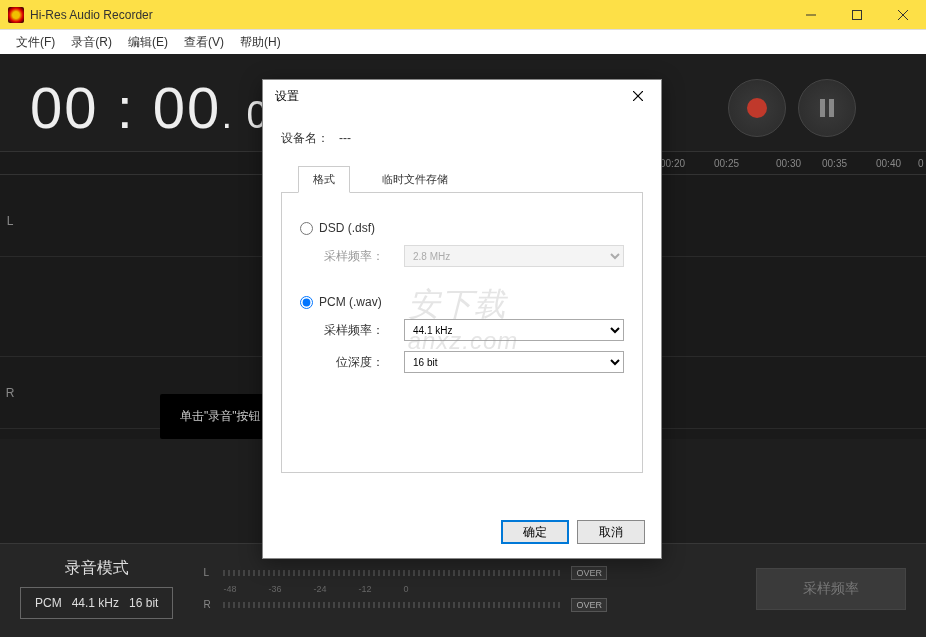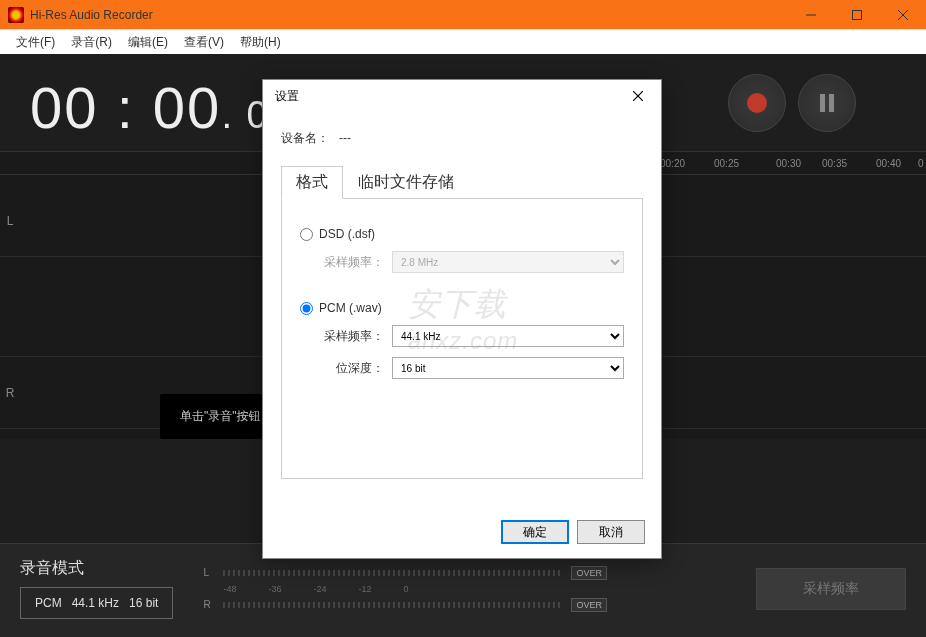--- a/index.html
+++ b/index.html
@@ -1,72 +1,72 @@
 <!DOCTYPE html>
 <html><head>
 <meta charset="utf-8">
 <style>
 * { margin: 0; padding: 0; box-sizing: border-box; font-family: "Microsoft YaHei", "Segoe UI", sans-serif; }
 body { width: 926px; height: 637px; background: #2a2a2a; overflow: hidden; position: relative; }
 
-.titlebar { height: 30px; background: #f97316; display: flex; align-items: center; padding: 0 0 0 8px; border-bottom: 1px solid #ddd; }
+.titlebar { height: 30px; background: #fde047; display: flex; align-items: center; padding: 0 0 0 8px; border-bottom: 1px solid #ddd; }
 .titlebar .app-icon { width: 16px; height: 16px; background: radial-gradient(circle, #f0c000 30%, #d00 60%, #000 100%); border-radius: 2px; margin-right: 6px; }
 .titlebar .title { font-size: 12px; color: #333; flex: 1; }
 .titlebar .win-controls { display: flex; }
 .titlebar .win-btn { width: 46px; height: 30px; display: flex; align-items: center; justify-content: center; cursor: pointer; }
 .titlebar .win-btn svg { width: 10px; height: 10px; }
 
 .menubar { height: 24px; background: #fff; display: flex; align-items: center; padding: 0 8px; font-size: 12px; color: #333; }
 .menubar .menu-item { padding: 2px 8px; cursor: pointer; }
 
 .main-area { background: #1e1e1e; height: calc(637px - 54px); position: relative; }
 
-.timer-row { display: flex; align-items: flex-start; padding: 20px 30px 10px; }
+.timer-row { display: flex; align-items: center; padding: 20px 30px 10px; }
 .timer { font-size: 58px; font-weight: 200; color: #eee; letter-spacing: 2px; font-family: "Segoe UI Light", sans-serif; }
 .timer .frac { font-size: 38px; }
 .rec-controls { margin-left: auto; display: flex; gap: 12px; margin-right: 40px; }
 .rec-btn { width: 58px; height: 58px; border-radius: 50%; background: radial-gradient(circle, #3a3a3a, #2a2a2a); border: 1px solid #444; display: flex; align-items: center; justify-content: center; cursor: pointer; }
 .rec-btn .rec-dot { width: 20px; height: 20px; border-radius: 50%; background: #c0392b; }
 .rec-btn .pause-bars { display: flex; gap: 4px; }
 .rec-btn .pause-bars span { width: 5px; height: 18px; background: #888; }
 
 .ruler { height: 24px; background: #1a1a1a; border-top: 1px solid #333; border-bottom: 1px solid #333; display: flex; align-items: center; padding: 0 20px; font-size: 10px; color: #888; position: relative; }
 .ruler .tick { position: absolute; }
 
 .waveform { background: #1a1a1a; padding: 10px 0; }
 .channel { height: 72px; border-bottom: 1px solid #2a2a2a; display: flex; align-items: center; }
 .channel-label { width: 20px; color: #888; font-size: 12px; text-align: center; }
 
 .hint-box { position: absolute; left: 160px; top: 340px; background: #000; color: #ccc; padding: 14px 20px; font-size: 12px; border-radius: 2px; }
 
 .footer { position: absolute; bottom: 0; left: 0; right: 0; background: #262626; padding: 14px 20px 18px; border-top: 1px solid #383838; display: flex; align-items: center; }
-.rec-mode-label { color: #ddd; font-size: 16px; margin-bottom: 8px; }
+.rec-mode-label { color: #ddd; font-size: 16px; margin-bottom: 8px; text-align: center; }
 .mode-box { border: 1px solid #666; padding: 8px 14px; color: #ddd; font-size: 12px; display: inline-flex; gap: 10px; }
 .meter-area { margin-left: 30px; flex: 1; }
 .meter-row { display: flex; align-items: center; gap: 8px; font-size: 10px; color: #888; margin: 2px 0; }
 .meter-row .ch { width: 12px; }
 .meter-track { flex: 1; height: 6px; background: repeating-linear-gradient(90deg, #444 0 2px, transparent 2px 5px); max-width: 340px; }
 .meter-scale { display: flex; gap: 32px; font-size: 9px; color: #666; margin-left: 20px; padding: 2px 0; }
 .over-badge { background: #333; color: #aaa; font-size: 9px; padding: 1px 4px; border: 1px solid #555; }
 .done-btn { width: 150px; height: 42px; background: #3a3a3a; color: #777; border: 1px solid #444; font-size: 14px; margin-left: auto; display: flex; align-items: center; justify-content: center; }
 
 
 .dialog { position: absolute; left: 262px; top: 79px; width: 400px; height: 480px; background: #fff; border: 1px solid #888; box-shadow: 0 4px 20px rgba(0,0,0,0.4); z-index: 100; display: flex; flex-direction: column; }
 .dialog-title { height: 32px; display: flex; align-items: center; padding: 0 8px 0 12px; font-size: 12px; }
 .dialog-title span { flex: 1; }
 .dialog-close { width: 30px; height: 24px; display: flex; align-items: center; justify-content: center; cursor: pointer; }
 .dialog-body { flex: 1; padding: 12px 18px; font-size: 12px; color: #333; }
 .device-row { padding: 6px 0 18px; }
 .tabs { display: flex; border-bottom: 1px solid #ccc; }
-.tab { padding: 5px 14px; border: 1px solid transparent; cursor: pointer; font-size: 16px; position: relative; top: 1px; }
+.tab { padding: 5px 14px; border: 1px solid transparent; cursor: pointer; font-size: 11px; position: relative; top: 1px; margin-left: 17px; }
 .tab.active { border: 1px solid #ccc; border-bottom: 1px solid #fff; background: #fff; }
 .tab-content { border: 1px solid #ccc; border-top: none; padding: 22px 18px; min-height: 280px; }
 .radio-row { display: flex; align-items: center; gap: 6px; margin: 6px 0; font-size: 12px; }
 .radio-row input { width: 13px; height: 13px; }
-.field-row { display: flex; align-items: center; margin: 10px 0 10px 24px; gap: 8px; }
+.field-row { display: flex; align-items: center; margin: 10px 0 10px 24px; gap: 20px; }
 .field-row label { width: 60px; text-align: right; font-size: 12px; }
 .field-row label.disabled { color: #9a9a9a; }
 .field-row select { flex: 1; height: 22px; font-size: 10px; border: 1px solid #aaa; padding: 0 4px; background: #fff; }
 .field-row select:disabled { background: #f0f0f0; color: #888; border-color: #ccc; }
 .dialog-buttons { display: flex; justify-content: flex-end; gap: 8px; padding: 10px 16px 14px; }
 .dialog-buttons button { width: 68px; height: 24px; font-size: 12px; border: 1px solid #888; background: #e8e8e8; cursor: pointer; }
 .dialog-buttons button.primary { border: 2px solid #0078d7; }
 
 .watermark { position: absolute; left: 50%; top: 50%; transform: translate(-50%, -50%); font-size: 32px; color: rgba(150,150,150,0.25); font-style: italic; pointer-events: none; z-index: 200; letter-spacing: 1px; }
 .watermark .sub { font-size: 24px; display: block; text-align: center; }

